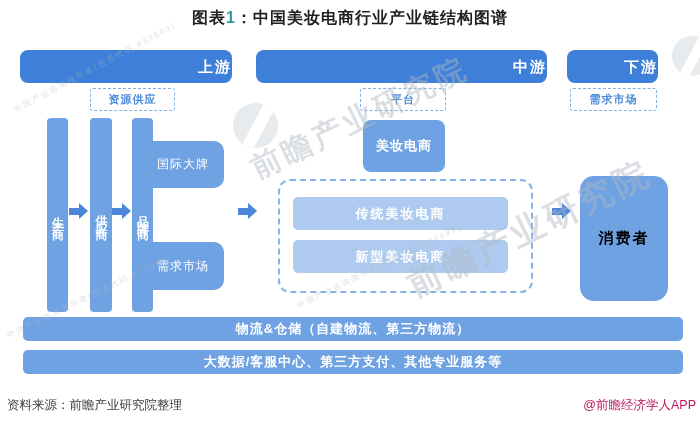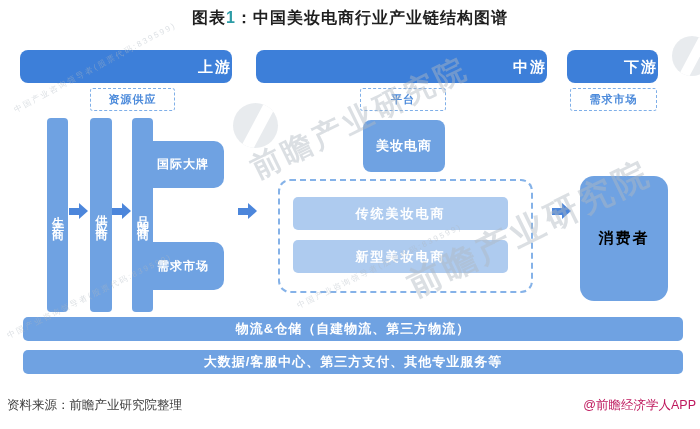--- a/index.html
+++ b/index.html
@@ -53,21 +53,21 @@
     border-top:8.5px solid transparent; border-bottom:8.5px solid transparent;
     border-left:9px solid #4c86db;
   }
   .ar-1 { left:69px;  top:203px; }
   .ar-2 { left:112px; top:203px; }
   .ar-3 { left:238px; top:203px; }
   .ar-4 { left:552px; top:203px; }
   
   .branch {
     position:absolute; left:142px; width:82px; background:#6fa2e2; border-radius:10px;
-    color:#fff; font-size:12px; font-weight:bold; text-align:center; z-index:1;
+    color:#fff; font-size:12px; font-weight:normal; text-align:center; z-index:1;
     display:flex; align-items:center; justify-content:center; letter-spacing:1px;
   }
   .branch-intl { top:141px; height:47px; }
   .branch-dom  { top:242px; height:48px; }
   
   .platform-box {
     position:absolute; left:363px; top:120px; width:82px; height:52px;
     background:#6fa2e2; border-radius:8px; color:#fff; font-size:13px; font-weight:bold;
     display:flex; align-items:center; justify-content:center; letter-spacing:1px; z-index:2;
   }

